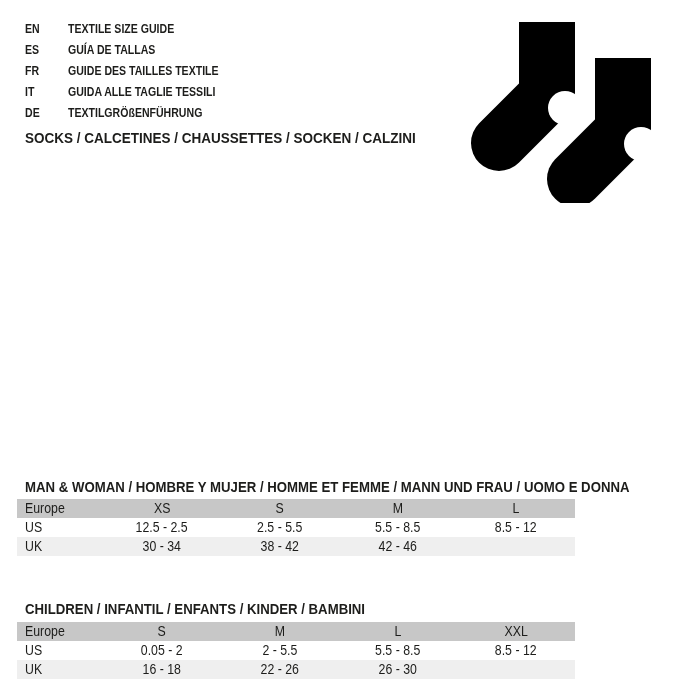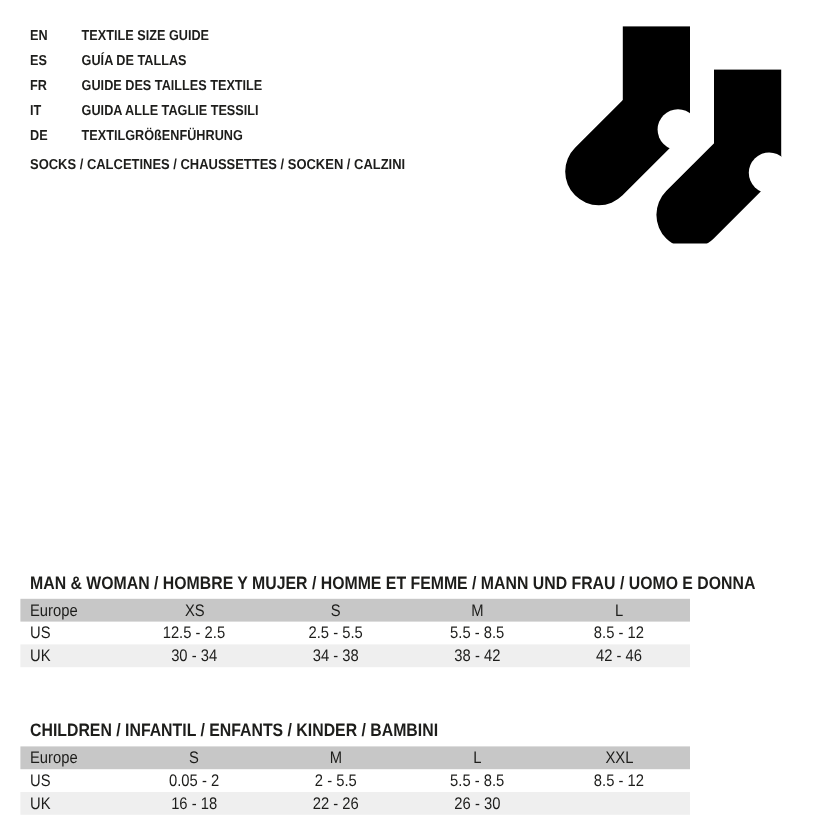--- a/index.html
+++ b/index.html
@@ -13,21 +13,21 @@
     overflow: hidden;
   }
   
   .cx { display: inline-block; transform: scaleX(0.88); transform-origin: 0 50%; white-space: nowrap; }
   .cc { display: inline-block; transform: scaleX(0.88); transform-origin: 50% 50%; white-space: nowrap; }
 
   .lang { position: absolute; left: 25px; top: 19px; }
   .lang-row { height: 21px; line-height: 21px; font-size: 12px; font-weight: 700; white-space: nowrap; }
   .lang-code { display: inline-block; width: 43px; }
 
-  .category { position: absolute; left: 25px; top: 127px; height: 21px; line-height: 21px; font-size: 12px; font-weight: 700; white-space: nowrap; }
+  .category { position: absolute; left: 25px; top: 127px; height: 21px; line-height: 21px; font-size: 15px; font-weight: 700; white-space: nowrap; }
   .category .cx { transform: scaleX(0.90); }
 
   .socks { position: absolute; left: 458px; top: 8px; }
 
   .tbl-title { position: absolute; left: 25px; font-size: 15px; font-weight: 700; line-height: 15px; white-space: nowrap; }
   #title1 { top: 479px; }
   #title2 { top: 601px; }
 
   .size-table { position: absolute; left: 17px; width: 558px; }
   #table1 { top: 499px; }
@@ -94,21 +94,20 @@
     <div class="trow">
       <div class="cell first"><span class="cx">US</span></div>
       <div class="cell data"><span class="cc">12.5 - 2.5</span></div>
       <div class="cell data"><span class="cc">2.5 - 5.5</span></div>
       <div class="cell data"><span class="cc">5.5 - 8.5</span></div>
       <div class="cell data"><span class="cc">8.5 - 12</span></div>
     </div>
     <div class="trow alt">
       <div class="cell first"><span class="cx">UK</span></div>
       <div class="cell data"><span class="cc">30 - 34</span></div>
-      <div class="cell data"><span class="cc">34 - 38</span></div>
       <div class="cell data"><span class="cc">38 - 42</span></div>
       <div class="cell data"><span class="cc">42 - 46</span></div>
     </div>
   </div>
 
   <div class="tbl-title" id="title2">
     <span class="cx">CHILDREN / INFANTIL / ENFANTS / KINDER / BAMBINI</span>
   </div>
 
   <div class="size-table" id="table2">

